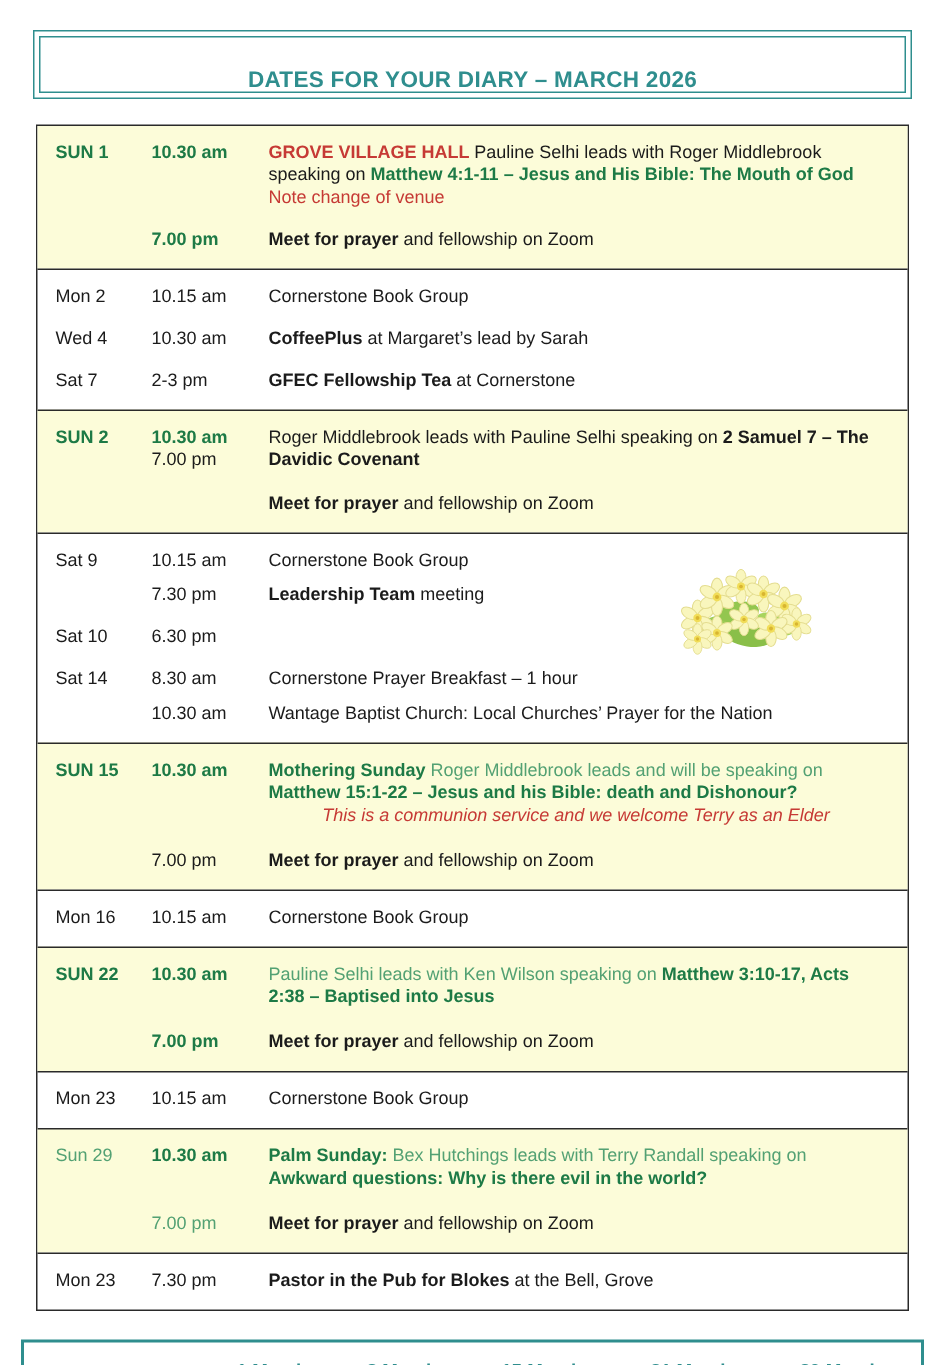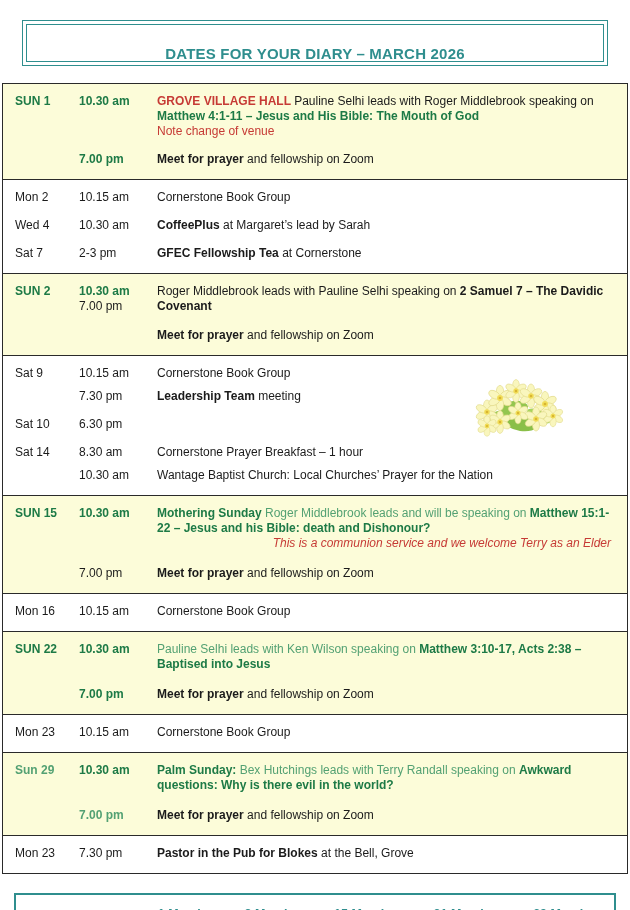--- a/index.html
+++ b/index.html
@@ -19,40 +19,40 @@
     font-size:12px;line-height:15px;color:var(--ink);
   }
   .page{width:630px;height:910px;position:relative;background:#fff;overflow:hidden}
 
   
   .header-box{margin:20px 22px 0;border:1px solid var(--teal);padding:3px}
   .header-inner{border:1px solid var(--teal);height:38px;display:flex;align-items:flex-end;justify-content:center}
   .header-title{color:var(--teal);font-weight:bold;font-size:15px;letter-spacing:.2px}
 
   
-  .events{margin:17px 2px 0;border:1px solid var(--line)}
+  .events{margin:17px 24px 0;border:1px solid var(--line)}
   .section{padding:10px 8px 12px 6px;position:relative}
   .section + .section{border-top:1px solid var(--line)}
   .section.yellow{background:var(--yellow)}
   .entry{display:grid;grid-template-columns:62px 70px 1fr;column-gap:8px}
   .entry + .entry{margin-top:13px}
   .entry.sub{margin-top:8px}
   .entry.gap{margin-top:15px}
   .cell.day{padding-left:6px;white-space:nowrap}
   .cell.time{white-space:nowrap}
   .cell.desc{padding-right:6px}
   .para{margin:0}
   .para.mt{margin-top:14px}
-  .para.right{text-align:right;padding-right:2px}
+  .para.right{text-align:center;padding-right:2px}
 
   
   .plain{color:var(--ink);font-weight:normal}
   .bold{color:var(--ink);font-weight:bold}
   .green-bold{color:var(--green);font-weight:bold}
-  .seagreen-bold{color:var(--seagreen);font-weight:bold}
+  .seagreen-bold{color:var(--seagreen);font-weight:normal}
   .green{color:var(--seagreen)}
   .red{color:var(--red)}
   .red-bold{color:var(--red);font-weight:bold}
   .red-italic{color:var(--red);font-style:italic}
 
   .flower{position:absolute;right:58px;top:16px;width:100px;height:74px}
 
   
   .rota{margin:19px 14px 0;border:2px solid var(--teal);padding:7px 4px 11px}
   .rota table{width:100%;border-collapse:collapse;font-size:12.5px;line-height:15px}

